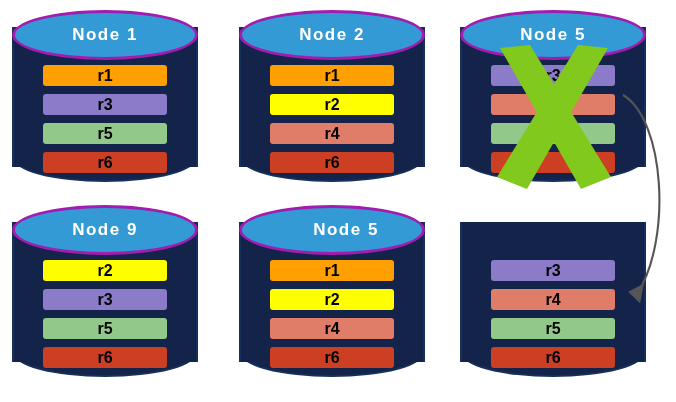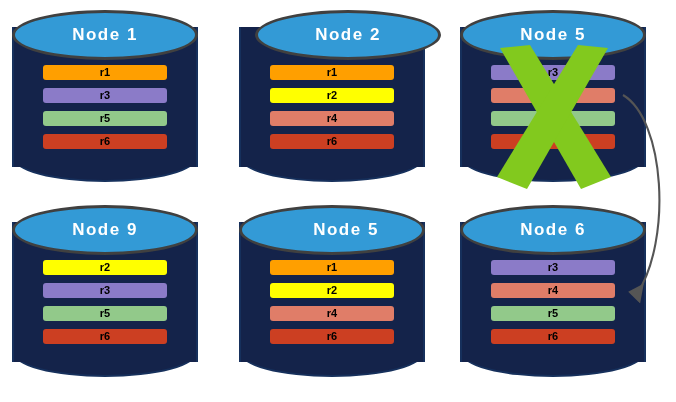--- a/index.html
+++ b/index.html
@@ -45,21 +45,21 @@
     box-sizing: border-box;
   }
   .cyl-top {
     position: absolute;
     left: 0;
     top: 0;
     width: 186px;
     height: 50px;
     background: #339ad6;
     border-radius: 50%;
-    border: 3px solid #404040;
+    border: 3px solid #a21caf;
     box-sizing: border-box;
     display: flex;
     align-items: center;
     justify-content: center;
   }
   .node-label {
     position: relative;
     color: #ffffff;
     font-size: 17px;
     font-weight: bold;
@@ -68,28 +68,28 @@
     z-index: 3;
   }
   .bars {
     position: absolute;
     left: 31px;
     top: 55px;
     width: 124px;
     z-index: 2;
   }
   .bar {
-    height: 15px;
+    height: 21px;
     margin-bottom: 8px;
     border-radius: 3px;
     display: flex;
     align-items: center;
     justify-content: center;
     color: #000000;
-    font-size: 11px;
+    font-size: 16px;
     font-weight: bold;
     line-height: 1;
   }
   .bar:last-child { margin-bottom: 0; }
 
   
   .cross {
     position: absolute;
     z-index: 5;
     pointer-events: none;
@@ -127,21 +127,21 @@
       </div>
       <div class="node" style="left: 239px; top: 10px;">
         <div class="cyl-bottom" style="background: rgb(20, 35, 74);"></div>
         <div class="cyl-body" style="background: rgb(20, 35, 74);"></div>
         <div class="bars">
           <div class="bar" style="background: rgb(255, 159, 0);">r1</div>
           <div class="bar" style="background: rgb(255, 255, 0);">r2</div>
           <div class="bar" style="background: rgb(224, 125, 104);">r4</div>
           <div class="bar" style="background: rgb(204, 63, 34);">r6</div>
         </div>
-        <div class="cyl-top" style="background: rgb(51, 154, 214); margin-left: 16px;">
+        <div class="cyl-top" style="background: rgb(51, 154, 214);">
           <span class="node-label">Node 2</span>
         </div>
       </div>
       <div class="node" style="left: 460px; top: 10px;">
         <div class="cyl-bottom" style="background: rgb(20, 35, 74);"></div>
         <div class="cyl-body" style="background: rgb(20, 35, 74);"></div>
         <div class="bars">
           <div class="bar" style="background: rgb(139, 123, 200);">r3</div>
           <div class="bar" style="background: rgb(224, 125, 104);"></div>
           <div class="bar" style="background: rgb(146, 201, 138);"></div>
@@ -184,23 +184,20 @@
         </div>
       </div>
       <div class="node" style="left: 460px; top: 205px;">
         <div class="cyl-bottom" style="background: rgb(20, 35, 74);"></div>
         <div class="cyl-body" style="background: rgb(20, 35, 74);"></div>
         <div class="bars">
           <div class="bar" style="background: rgb(139, 123, 200);">r3</div>
           <div class="bar" style="background: rgb(224, 125, 104);">r4</div>
           <div class="bar" style="background: rgb(146, 201, 138);">r5</div>
           <div class="bar" style="background: rgb(204, 63, 34);">r6</div>
-        </div>
-        <div class="cyl-top" style="background: rgb(51, 154, 214);">
-          <span class="node-label">Node 6</span>
         </div>
       </div>
     </div>
 
   <svg class="arrow-layer" viewBox="0 0 676 402" xmlns="http://www.w3.org/2000/svg">
     <defs>
       <marker id="ah" markerWidth="9" markerHeight="9" refX="6" refY="4.5" orient="auto" markerUnits="strokeWidth">
         <path d="M0,4.5 L9,0.8 L7.4,8.6 Z" fill="#555555"></path>
       </marker>
     </defs>

